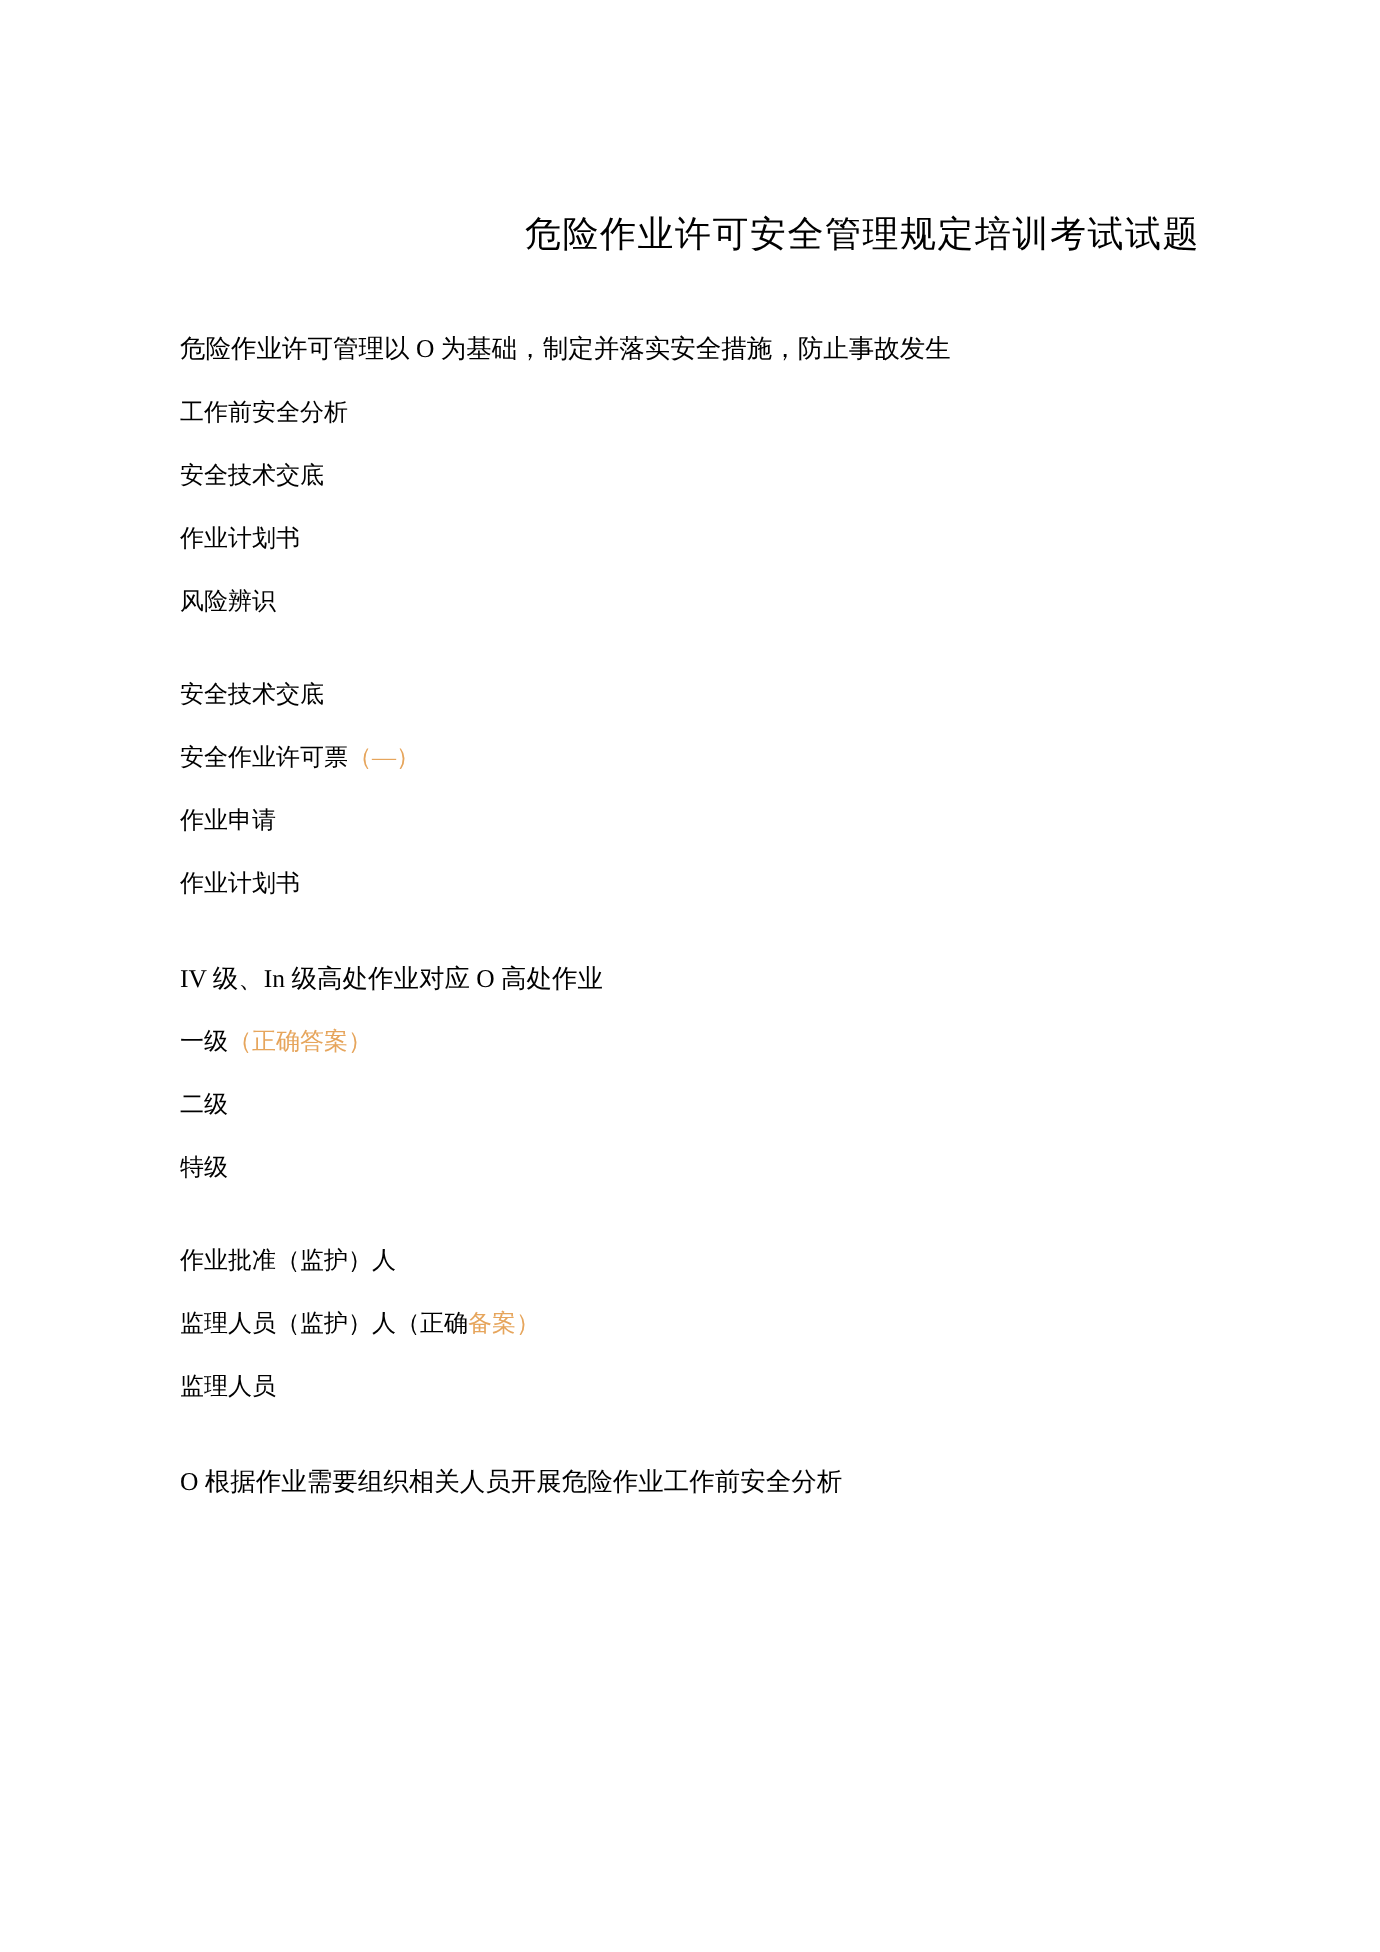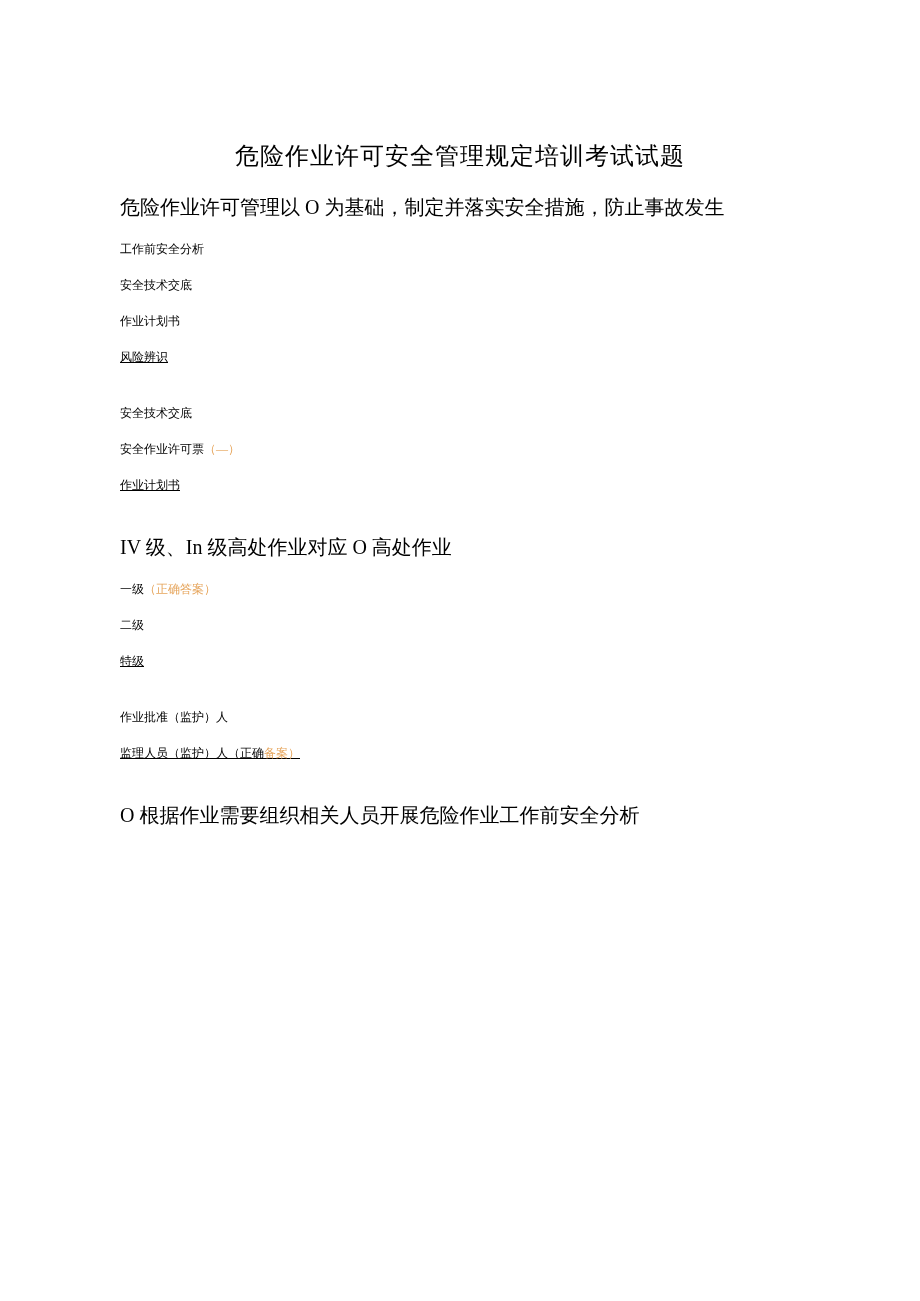--- a/index.html
+++ b/index.html
@@ -9,42 +9,41 @@
     }
     body {
       background: #ffffff;
       font-family: "SimSun", "宋体", serif;
       width: 920px;
       height: 1301px;
       padding: 140px 120px 0 120px;
       color: #000000;
     }
     .title {
-      text-align: center;
+      text-align: right;
       font-size: 24px;
       font-weight: normal;
-      margin-bottom: 20px;
+      margin-bottom: 48px;
       letter-spacing: 1px;
     }
     .question-block {
       margin-bottom: 38px;
     }
     .question-text {
-      font-size: 20px;
+      font-size: 17px;
       line-height: 1.5;
       margin-bottom: 18px;
     }
     .option {
-      font-size: 12px;
+      font-size: 16px;
       line-height: 1.5;
       margin-bottom: 18px;
     }
     .option:last-child {
       margin-bottom: 0;
-      text-decoration: underline;
     }
     .highlight {
       color: #e6a55c;
     }
   </style>
 </head>
 <body>
 
 <h1 class="title">危险作业许可安全管理规定培训考试试题</h1>
 
@@ -52,30 +51,32 @@
   <div class="question-text">危险作业许可管理以 O 为基础，制定并落实安全措施，防止事故发生</div>
   <div class="option">工作前安全分析</div>
   <div class="option">安全技术交底</div>
   <div class="option">作业计划书</div>
   <div class="option">风险辨识</div>
 </div>
 
 <div class="question-block">
   <div class="option">安全技术交底</div>
   <div class="option"><span>安全作业许可票</span><span class="highlight">（—）</span></div>
+  <div class="option">作业申请</div>
   <div class="option">作业计划书</div>
 </div>
 
 <div class="question-block">
   <div class="question-text">IV 级、In 级高处作业对应 O 高处作业</div>
   <div class="option"><span>一级</span><span class="highlight">（正确答案）</span></div>
   <div class="option">二级</div>
   <div class="option">特级</div>
 </div>
 
 <div class="question-block">
   <div class="option">作业批准（监护）人</div>
   <div class="option"><span>监理人员（监护）人（正确</span><span class="highlight">备案）</span></div>
+  <div class="option">监理人员</div>
 </div>
 
 <div class="question-block">
   <div class="question-text">O 根据作业需要组织相关人员开展危险作业工作前安全分析</div>
 </div>
 
 </body></html>

